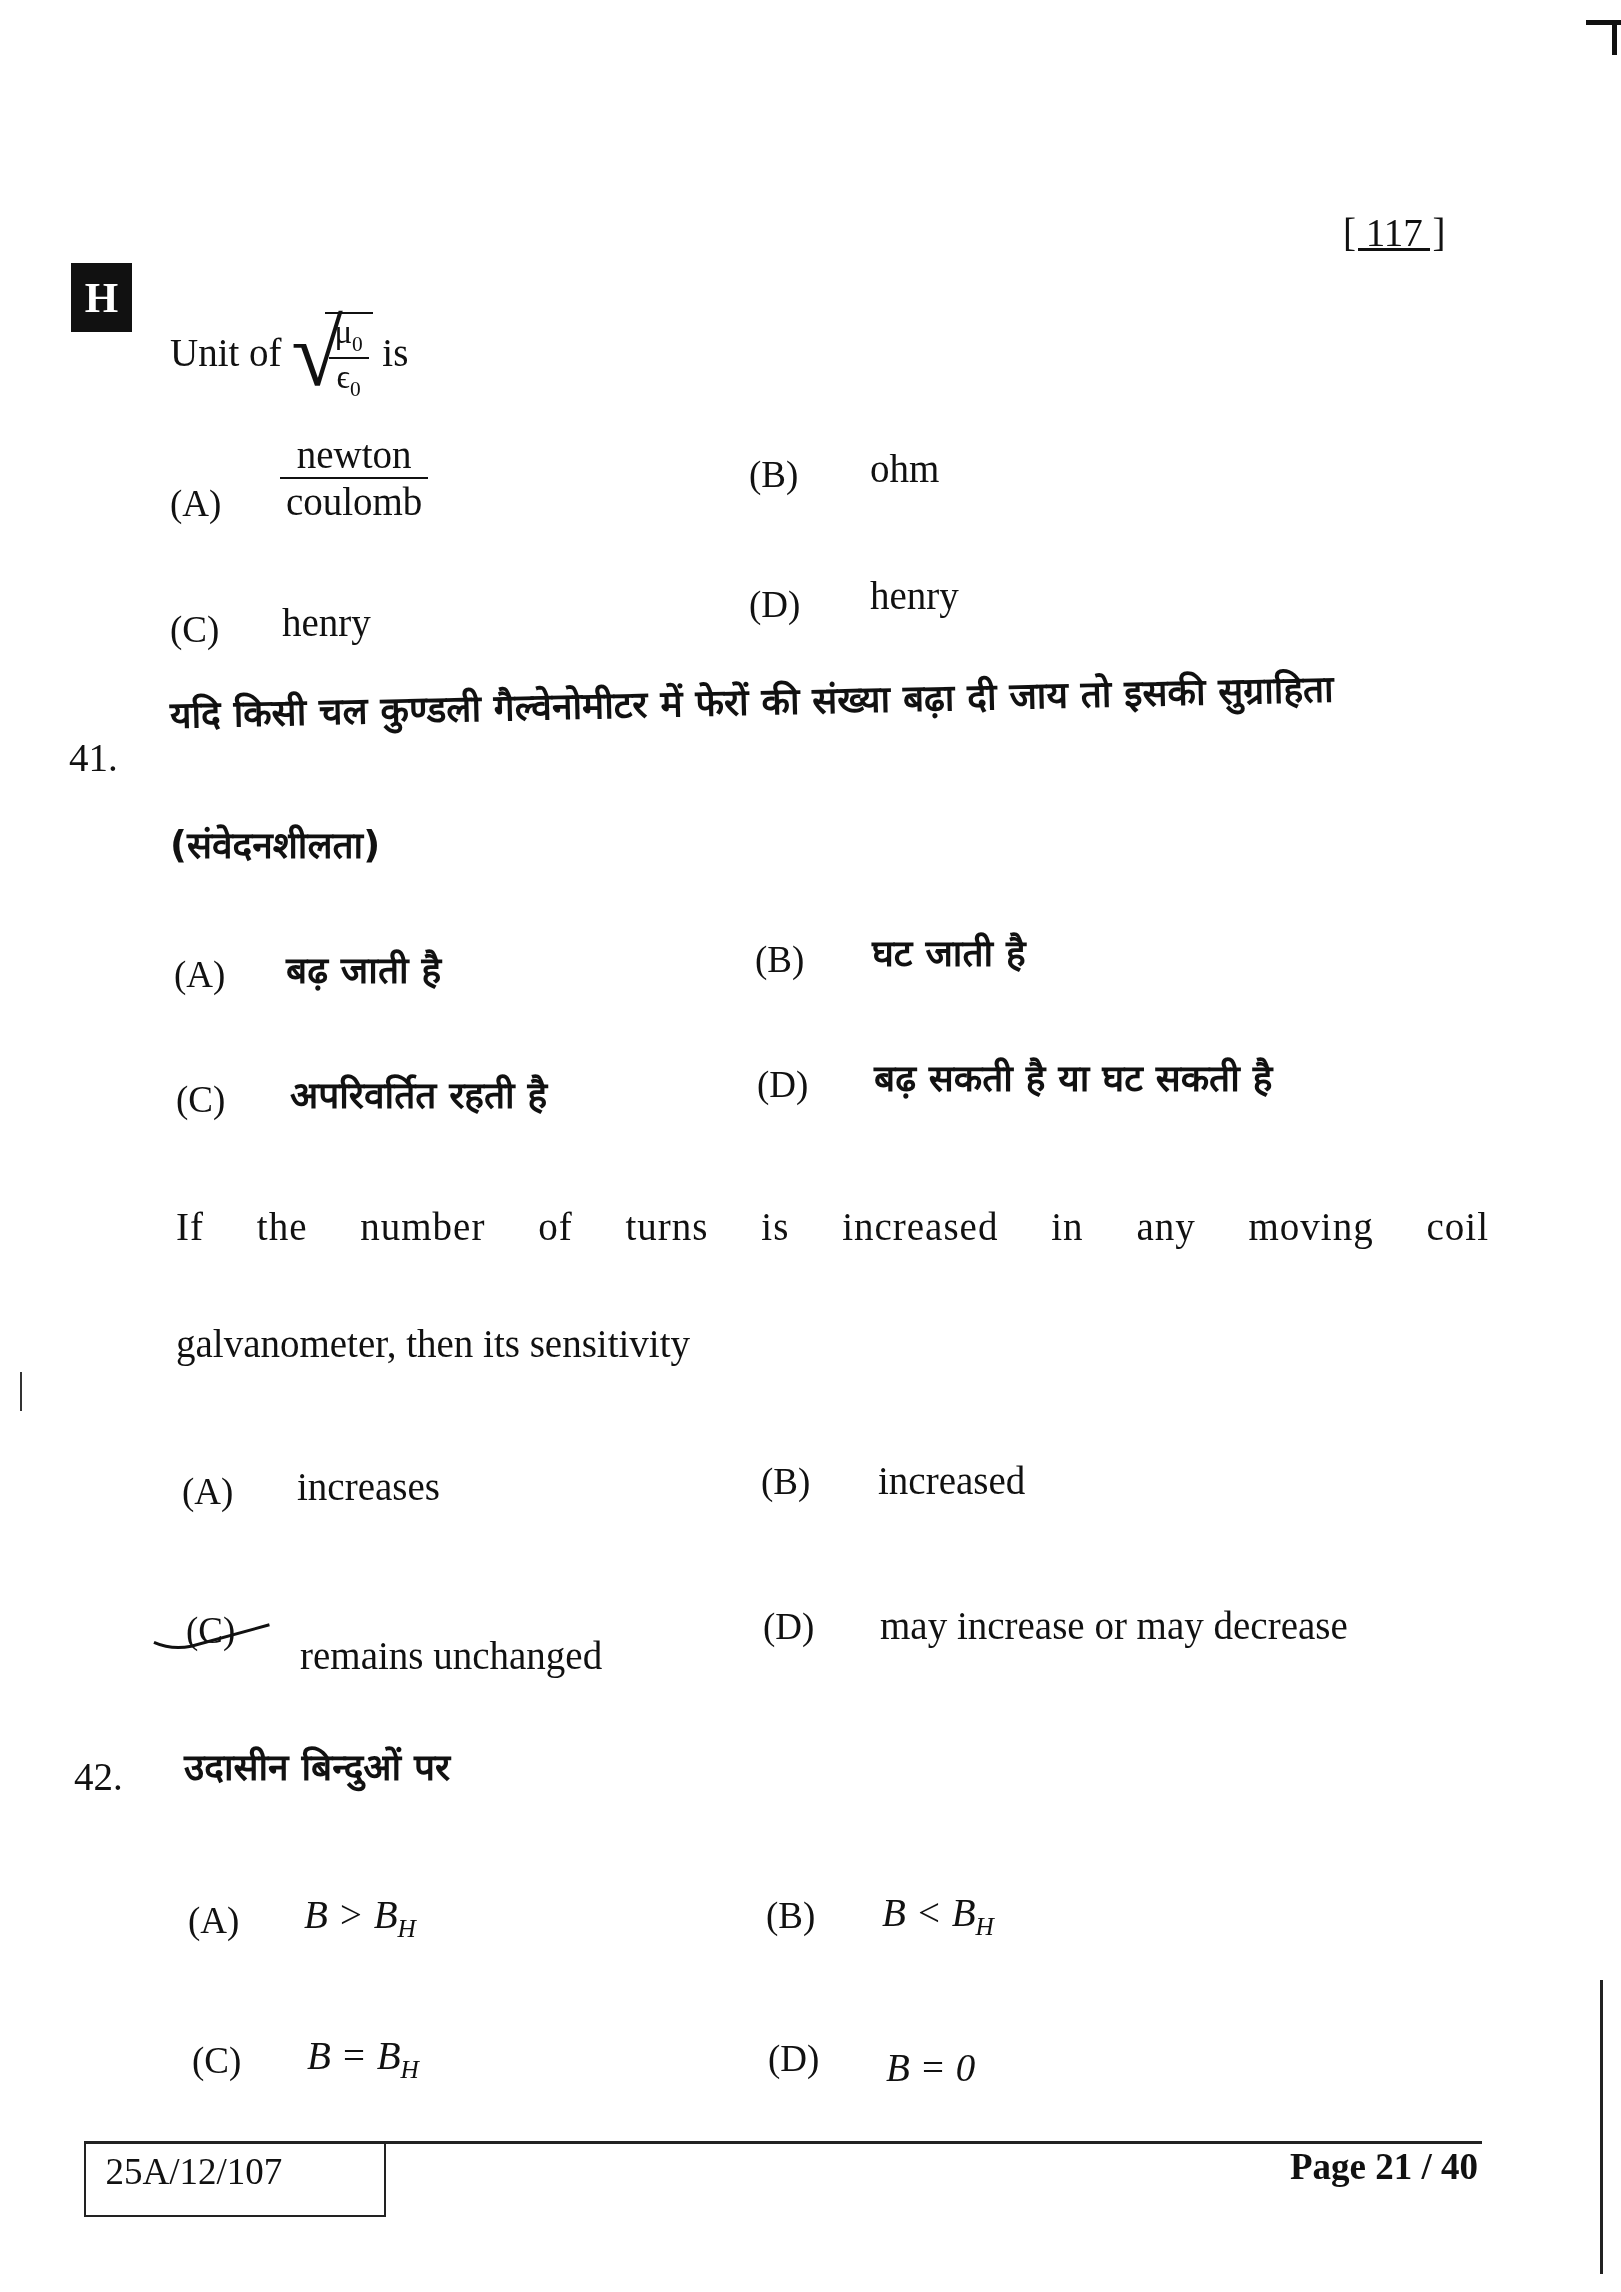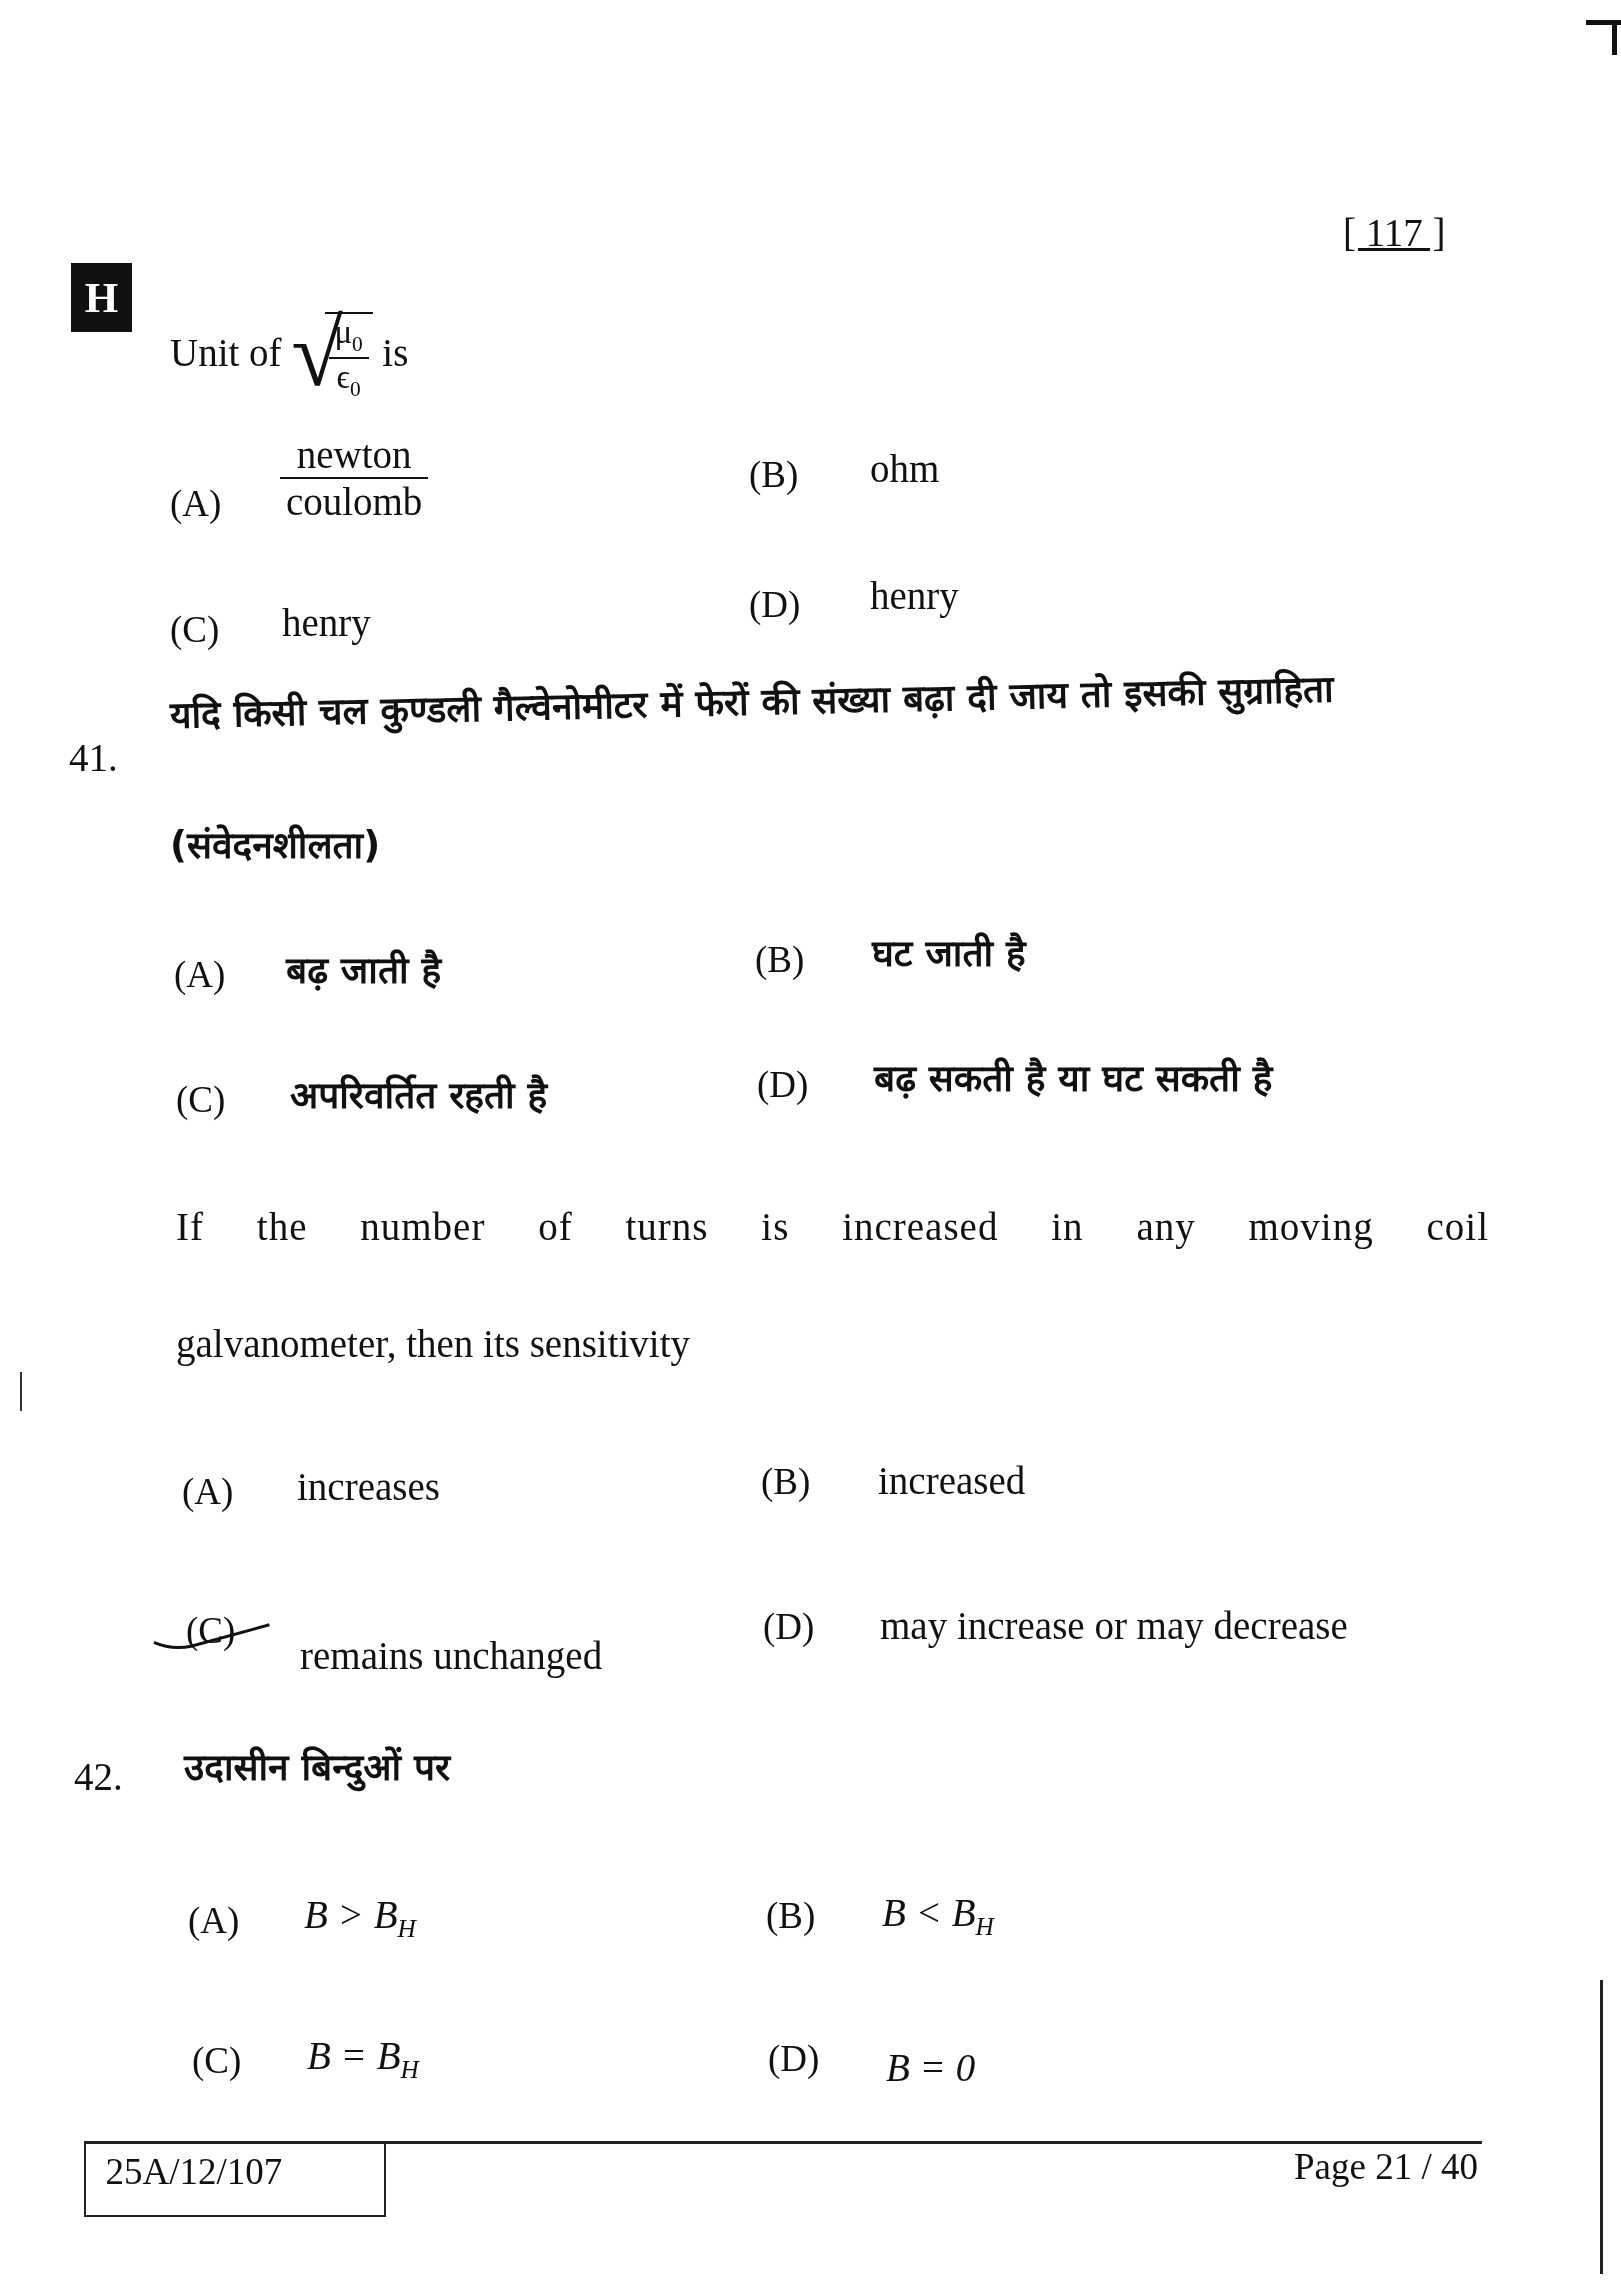--- a/index.html
+++ b/index.html
@@ -16,21 +16,21 @@
           font-size:43px; font-weight:bold; text-align:center; line-height:69px; }
   .frac { display:inline-block; vertical-align:middle; text-align:center; }
   .frac .num { display:block; border-bottom:2.9px solid #111; padding:0 5.9px; }
   .frac .den { display:block; padding:0 5.9px; }
   .sqrt { display:inline-block; vertical-align:middle; position:relative; padding-left:25.5px; }
   .sqrt .radical { position:absolute; left:0; top:-5.9px; font-size:94px; line-height:1; }
   .sqrt .radbody { display:inline-block; border-top:2.9px solid #111; padding:0 3.9px; margin-left:7.8px; }
   .footline { position:absolute; left:84px; top:2141px; width:1398px; height:2.9px; background:#222; }
   .codebox { position:absolute; left:84px; top:2144px; width:302px; height:73px; border:2px solid #222; border-top:none;
              font-size:37px; line-height:55px; padding-left:19.6px; box-sizing:border-box; }
-  .pageno { position:absolute; right:143px; top:2145px; font-size:37px; font-weight:normal; }
+  .pageno { position:absolute; right:143px; top:2145px; font-size:37px; font-weight:bold; }
   .margin-bar { position:absolute; left:19.6px; top:1372px; width:2px; height:39px; background:#333; }
   .right-bar { position:absolute; right:17.6px; top:1980px; width:3.9px; height:294px; background:#222; }
   sub { font-size:0.65em; }
   .ital { font-style:italic; }
 </style>
 </head>
 <body>
 
 <div class="corner">
     <div class="h"></div>

